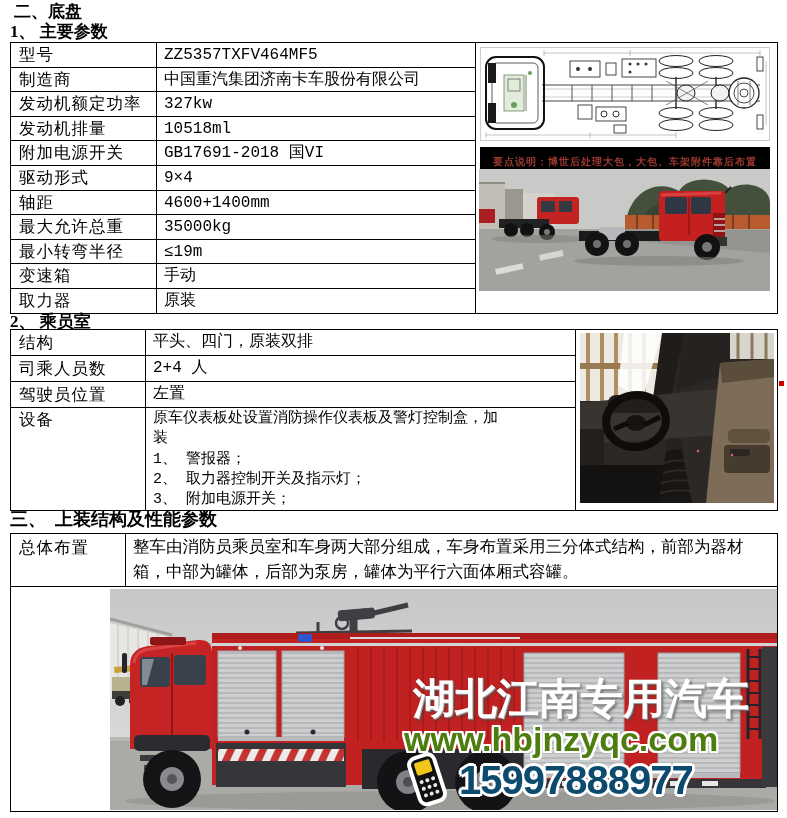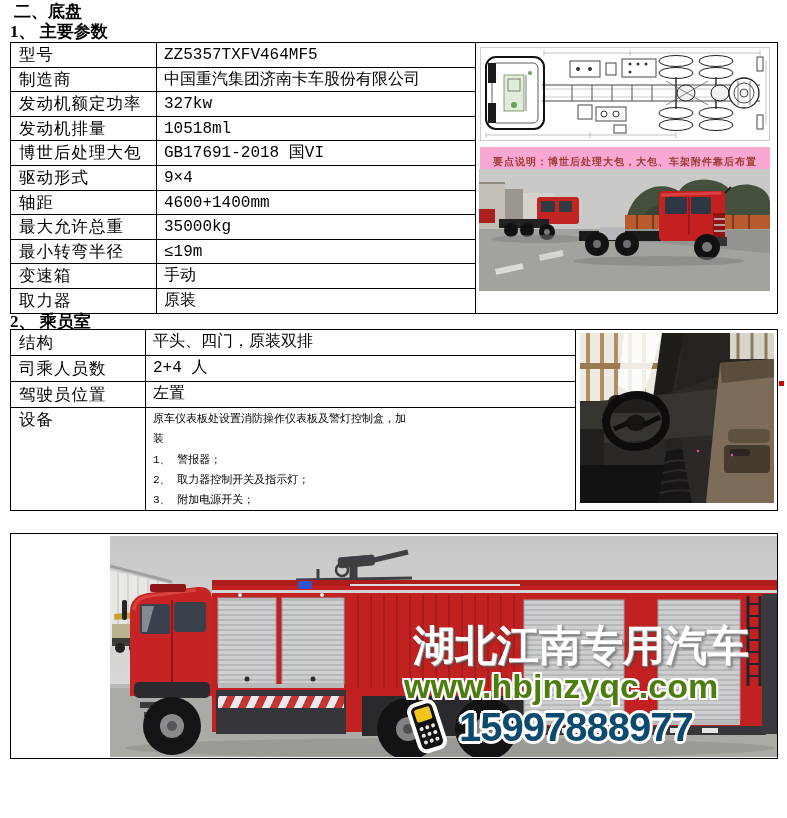--- a/index.html
+++ b/index.html
@@ -13,26 +13,26 @@
   table.spec{position:absolute;border-collapse:collapse;table-layout:fixed;}
   table.spec td{border:1.5px solid #000;vertical-align:top;overflow:hidden;}
   .t1{left:10px;top:42px;width:767px;}
   .t2{left:10px;top:329px;width:767px;}
   .t3{left:10px;top:533px;width:767px;}
   td.lbl{font-size:16.5px;letter-spacing:1px;padding:1px 2px 0 8px;white-space:nowrap;}
   td.val{font-size:16px;padding:1px 4px 0 7px;font-family:"Liberation Mono","DejaVu Sans Mono",monospace;}
   .t1 td{height:22.6px;line-height:22px;}
   .t2 tr.r td{height:24px;line-height:23px;}
   .t2 tr.req td{height:99px;}
-  .eq-line{font-size:11px;line-height:20.3px;font-family:"Liberation Mono","DejaVu Sans Mono",monospace;}
+  .eq-line{font-size:15px;line-height:20.3px;font-family:"Liberation Mono","DejaVu Sans Mono",monospace;}
   .t3 tr.r1 td{height:51px;line-height:25px;}
   .t3 tr.r2 td{height:224px;}
   td.imgcell{padding:0;position:relative;vertical-align:top;}
   .diagram-wrap{position:absolute;left:4px;top:4px;width:290px;}
-  .diagram-caption{width:290px;background:#f9a8d4;color:#9c3a30;font-weight:bold;
+  .diagram-caption{width:290px;background:#000000;color:#9c3a30;font-weight:bold;
       font-size:10px;text-align:center;padding:4px 0 4px 0;letter-spacing:1px;
       font-family:"Liberation Sans","DejaVu Sans",sans-serif;}
   .chassis-photo-wrap{position:absolute;left:3px;top:126px;width:291px;height:122px;}
   .interior-wrap{position:absolute;left:4px;top:3px;width:194px;height:170px;}
   .truck-photo{position:absolute;left:99px;top:2px;width:667px;height:262px;text-align:right;}
   .wm{position:absolute;font-weight:bold;white-space:nowrap;}
   .wm-brand{left:303px;top:82px;font-size:42px;letter-spacing:0px;color:#ffffff;
       font-family:"Liberation Serif","DejaVu Serif",serif;
       text-shadow:1px 1px 0 #9a9a9a,2px 2px 3px rgba(70,70,70,.75);}
   .wm-site{left:294px;top:131px;font-size:34px;color:#4d7c0f;
@@ -219,21 +219,21 @@
         </tr>
     <tr>
           <td class="lbl">发动机额定功率</td>
         <td class="val">327kw</td>
         </tr>
     <tr>
           <td class="lbl">发动机排量</td>
         <td class="val">10518ml</td>
         </tr>
     <tr>
-          <td class="lbl">博世后处理大包</td>
+          <td class="lbl">附加电源开关</td>
         <td class="val">GB17691-2018 国VI</td>
         </tr>
     <tr>
           <td class="lbl">驱动形式</td>
         <td class="val">9×4</td>
         </tr>
     <tr>
           <td class="lbl">轴距</td>
         <td class="val">4600+1400mm</td>
         </tr>
@@ -342,27 +342,32 @@
         <div class="eq-line">原车仪表板处设置消防操作仪表板及警灯控制盒，加</div>
         <div class="eq-line">装</div>
         <div class="eq-line">1、 警报器；</div>
         <div class="eq-line">2、 取力器控制开关及指示灯；</div>
         <div class="eq-line">3、 附加电源开关；</div>
       </td>
     </tr>
   </tbody>
     </table>
 
+  <div class="hdr h4">三、  上装结构及性能参数</div>
 
   <table class="spec t3">
     <colgroup>
         <col style="width:115px">
         <col style="width:652px">
       </colgroup>
     <tbody>
+        <tr class="r1">
+      <td class="lbl">总体布置</td>
+      <td class="val" style="font-size:16.5px;font-family:'Liberation Mono','DejaVu Sans Mono',monospace;padding-right:10px;">整车由消防员乘员室和车身两大部分组成，车身布置采用三分体式结构，前部为器材箱，中部为罐体，后部为泵房，罐体为平行六面体厢式容罐。</td>
+    </tr>
     <tr class="r2">
       <td class="imgcell" colspan="2">
         <div class="truck-photo">
           <svg width="667" height="221" viewBox="0 0 667 221">
             <defs>
               <linearGradient id="mp-sky" x1="0" y1="0" x2="0" y2="1">
                 <stop offset="0" stop-color="#c6c8c7"></stop>
                     <stop offset="1" stop-color="#e0e1df"></stop>
               </linearGradient>
               <pattern id="mp-slat" width="8" height="5" patternUnits="userSpaceOnUse">

